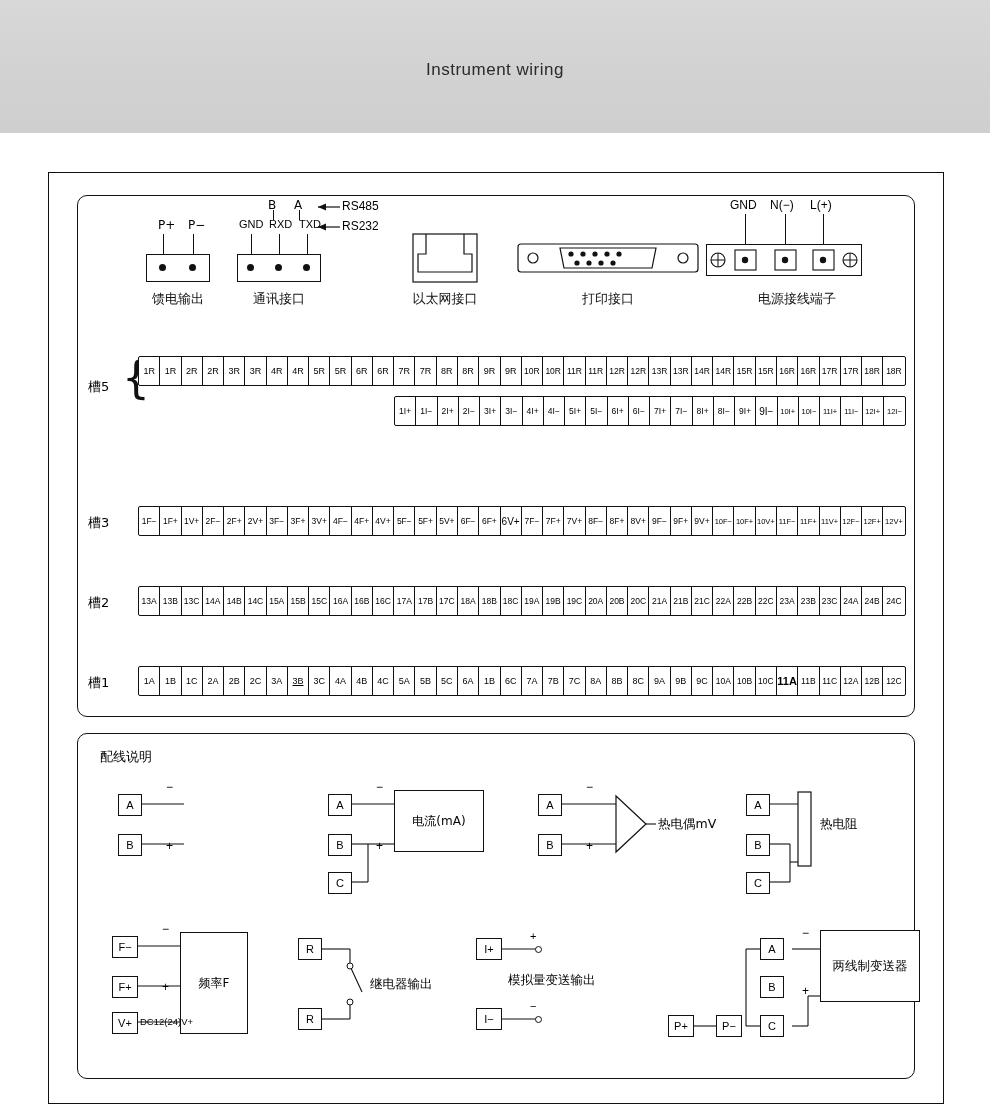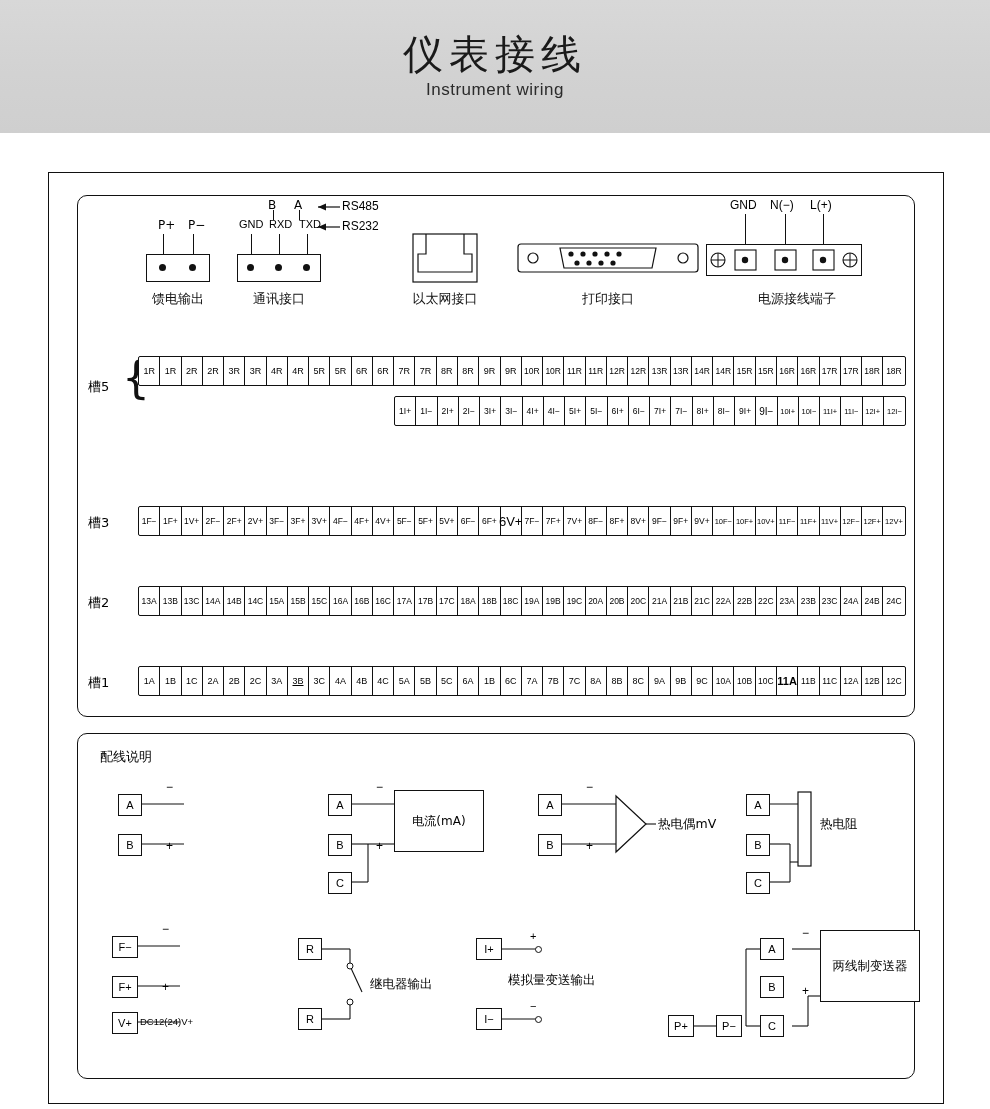--- a/index.html
+++ b/index.html
@@ -95,21 +95,20 @@
   }
   .sgn{position:absolute;font-size:12px;font-family:"Liberation Sans", sans-serif;}
   .lbl{position:absolute;font-size:12.5px;font-family:"DejaVu Sans", sans-serif;white-space:nowrap;}
   .ocirc{position:absolute;width:7px;height:7px;border-radius:50%;border:1px solid #111;background:#fff;box-sizing:border-box;}
   svg{position:absolute;left:0;top:0;overflow:visible;}
 </style>
 </head>
 <body>
 
 <div class="header">
-  <div class="cn">仪表接线</div>
   <div class="en">Instrument wiring</div>
 </div>
 
 <div class="outer">
 
   <div class="panel panel-top">
 
     <div class="conn-row">
 
       <div>
@@ -289,21 +288,21 @@
           <div class="cell" style="width: 21.2778px; font-size: 8.5px;">3F+</div>
           <div class="cell" style="width: 21.2778px; font-size: 8.5px;">3V+</div>
           <div class="cell" style="width: 21.2778px; font-size: 8.5px;">4F−</div>
           <div class="cell" style="width: 21.2778px; font-size: 8.5px;">4F+</div>
           <div class="cell" style="width: 21.2778px; font-size: 8.5px;">4V+</div>
           <div class="cell" style="width: 21.2778px; font-size: 8.5px;">5F−</div>
           <div class="cell" style="width: 21.2778px; font-size: 8.5px;">5F+</div>
           <div class="cell" style="width: 21.2778px; font-size: 8.5px;">5V+</div>
           <div class="cell" style="width: 21.2778px; font-size: 8.5px;">6F−</div>
           <div class="cell" style="width: 21.2778px; font-size: 8.5px;">6F+</div>
-          <div class="cell" style="width: 21.2778px; font-size: 13px;">6V+</div>
+          <div class="cell" style="width: 21.2778px; font-size: 10px;">6V+</div>
           <div class="cell" style="width: 21.2778px; font-size: 8.5px;">7F−</div>
           <div class="cell" style="width: 21.2778px; font-size: 8.5px;">7F+</div>
           <div class="cell" style="width: 21.2778px; font-size: 8.5px;">7V+</div>
           <div class="cell" style="width: 21.2778px; font-size: 8.5px;">8F−</div>
           <div class="cell" style="width: 21.2778px; font-size: 8.5px;">8F+</div>
           <div class="cell" style="width: 21.2778px; font-size: 8.5px;">8V+</div>
           <div class="cell" style="width: 21.2778px; font-size: 8.5px;">9F−</div>
           <div class="cell" style="width: 21.2778px; font-size: 8.5px;">9F+</div>
           <div class="cell" style="width: 21.2778px; font-size: 8.5px;">9V+</div>
           <div class="cell" style="width: 21.2778px; font-size: 7.5px;">10F−</div>
@@ -475,20 +474,21 @@
     <div class="tbox" style="left:668px;top:60px;width:24px;height:22px;">A</div>
     <div class="tbox" style="left:668px;top:100px;width:24px;height:22px;">B</div>
     <div class="tbox" style="left:668px;top:138px;width:24px;height:22px;">C</div>
     <div class="lbl" style="left:742px;top:82px;">热电阻</div>
 
     <div class="tbox" style="left:34px;top:202px;width:26px;height:22px;">F−</div>
     <div class="tbox" style="left:34px;top:242px;width:26px;height:22px;">F+</div>
     <div class="tbox" style="left:34px;top:278px;width:26px;height:22px;">V+</div>
     <div class="sgn" style="left:84px;top:188px;">−</div>
     <div class="sgn" style="left:84px;top:246px;">+</div>
+    <div class="dbox" style="left:102px;top:198px;width:68px;height:102px;">频率F</div>
     <div class="lbl" style="left:62px;top:282px;font-size:9.5px;font-family:'Liberation Sans',sans-serif;">DC12(24)V+</div>
 
     <div class="tbox" style="left:220px;top:204px;width:24px;height:22px;">R</div>
     <div class="tbox" style="left:220px;top:274px;width:24px;height:22px;">R</div>
     <div class="lbl" style="left:292px;top:242px;">继电器输出</div>
 
     <div class="tbox" style="left:398px;top:204px;width:26px;height:22px;">I+</div>
     <div class="tbox" style="left:398px;top:274px;width:26px;height:22px;">I−</div>
     <div class="sgn" style="left:452px;top:196px;font-size:11px;">+</div>
     <div class="sgn" style="left:452px;top:266px;font-size:11px;">−</div>

